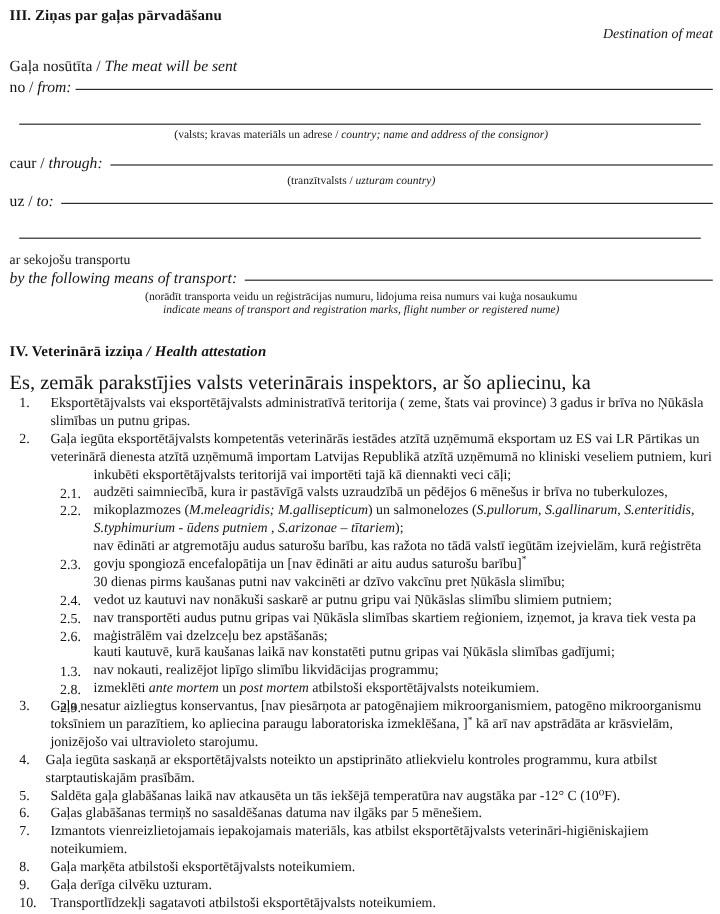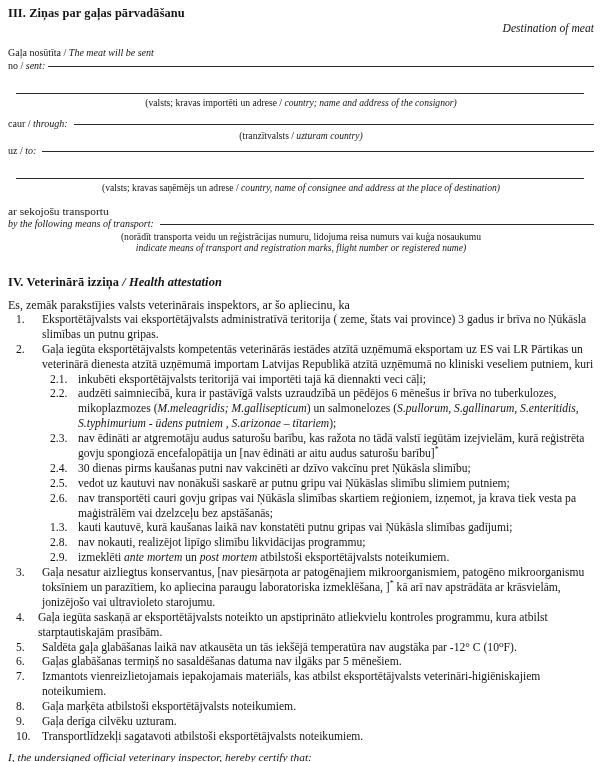--- a/index.html
+++ b/index.html
@@ -38,21 +38,21 @@
     font-style: italic;
     font-size: 11.6px;
     margin: 0;
   }
   .lv { font-style: normal; }
   .it { font-style: italic; }
 
   .line-row {
     display: flex;
     align-items: baseline;
-    font-size: 10px;
+    font-size: 13px;
     white-space: nowrap;
   }
   .lbl { flex: 0 0 auto; }
   .lbl .it { font-style: italic; }
   .rule {
     flex: 1 1 auto;
     border-bottom: 1px solid #2b2b2b;
     height: 0;
     margin-left: 3px;
     position: relative;
@@ -64,21 +64,21 @@
   }
   .caption {
     text-align: center;
     font-size: 9.6px;
     white-space: nowrap;
   }
   .caption .it { font-style: italic; }
 
   
   .lead {
-    font-size: 12px;
+    font-size: 17px;
     margin: 0;
   }
   ol.items {
     list-style: none;
     margin: 0;
     padding: 0;
   }
   ol.items > li {
     position: relative;
     padding-left: 34px;
@@ -101,21 +101,21 @@
   }
   ol.sub > li {
     position: relative;
     padding-left: 28px;
     font-size: 11.6px;
     line-height: 1.285;
   }
   ol.sub > li > .num {
     position: absolute;
     left: 0;
-    top: 0;
+    top: 16px;
     width: 26px;
     text-align: left;
   }
   .sub-wrap { padding-left: 42px; }
 
   sup.mark {
     font-size: 8px;
     vertical-align: super;
     line-height: 0;
   }
@@ -150,30 +150,30 @@
 
     <div class="line-row" style="display:block;">
       <span>
         <span class="lv">Gaļa nosūtīta / </span><span class="it">The meat will be sent</span>
       </span>
     </div>
 
     <div class="gap-2"></div>
 
     <div class="line-row">
-      <span class="lbl"><span class="lv">no / </span><span class="it">sent:</span></span>
+      <span class="lbl"><span class="lv">no / </span><span class="it">from:</span></span>
       <span class="rule"></span>
     </div>
 
     <div class="gap-22"></div>
 
     <div class="rule-full" style="margin:0 10px 0 8px;"></div>
 
     <div class="caption" style="margin-top:3px;">
-      <span class="lv">(valsts; kravas importēti un adrese / </span><span class="it">country; name and address of the consignor)</span>
+      <span class="lv">(valsts; kravas materiāls un adrese / </span><span class="it">country; name and address of the consignor)</span>
     </div>
 
     <div class="gap-10"></div>
 
     <div class="line-row">
       <span class="lbl"><span class="lv">caur / </span><span class="it">through:</span></span>
       <span class="rule" style="margin-left:6px;"></span>
     </div>
 
     <div class="caption" style="margin-top:1px;">
@@ -184,23 +184,20 @@
 
     <div class="line-row">
       <span class="lbl"><span class="lv">uz / </span><span class="it">to:</span></span>
       <span class="rule" style="margin-left:6px;"></span>
     </div>
 
     <div class="gap-22"></div>
 
     <div class="rule-full" style="margin:0 10px 0 8px;"></div>
 
-    <div class="caption" style="margin-top:3px;">
-      <span class="lv">(valsts; kravas saņēmējs un adrese / </span><span class="it">country, name of consignee and address at the place of destination)</span>
-    </div>
 
     <div class="gap-12"></div>
 
     <div class="lead" style="font-size:11.4px;">ar sekojošu transportu</div>
 
     <div class="line-row" style="margin-top:1px;">
       <span class="lbl it">by the following means of transport:</span>
       <span class="rule" style="margin-left:6px;"></span>
     </div>
 
@@ -255,21 +252,21 @@
             <span>30 dienas pirms kaušanas putni nav vakcinēti ar dzīvo vakcīnu pret Ņūkāsla slimību;</span>
           </li>
 
           <li>
             <span class="num">2.5.</span>
             <span>vedot uz kautuvi nav  nonākuši saskarē ar putnu gripu vai Ņūkāslas slimību slimiem putniem;</span>
           </li>
 
           <li>
             <span class="num">2.6.</span>
-            <span>nav transportēti cauri govju gripas vai Ņūkāsla slimības skartiem reģioniem, izņemot, ja krava tiek vesta pa maģistrālēm vai dzelzceļu bez apstāšanās;</span>
+            <span>nav transportēti audus putnu gripas vai Ņūkāsla slimības skartiem reģioniem, izņemot, ja krava tiek vesta pa maģistrālēm vai dzelzceļu bez apstāšanās;</span>
           </li>
 
           <li>
             <span class="num">1.3.</span>
             <span>kauti kautuvē, kurā kaušanas laikā nav konstatēti putnu gripas vai Ņūkāsla slimības gadījumi;</span>
           </li>
 
           <li>
             <span class="num">2.8.</span>
             <span>nav nokauti, realizējot lipīgo slimību likvidācijas programmu;</span>

